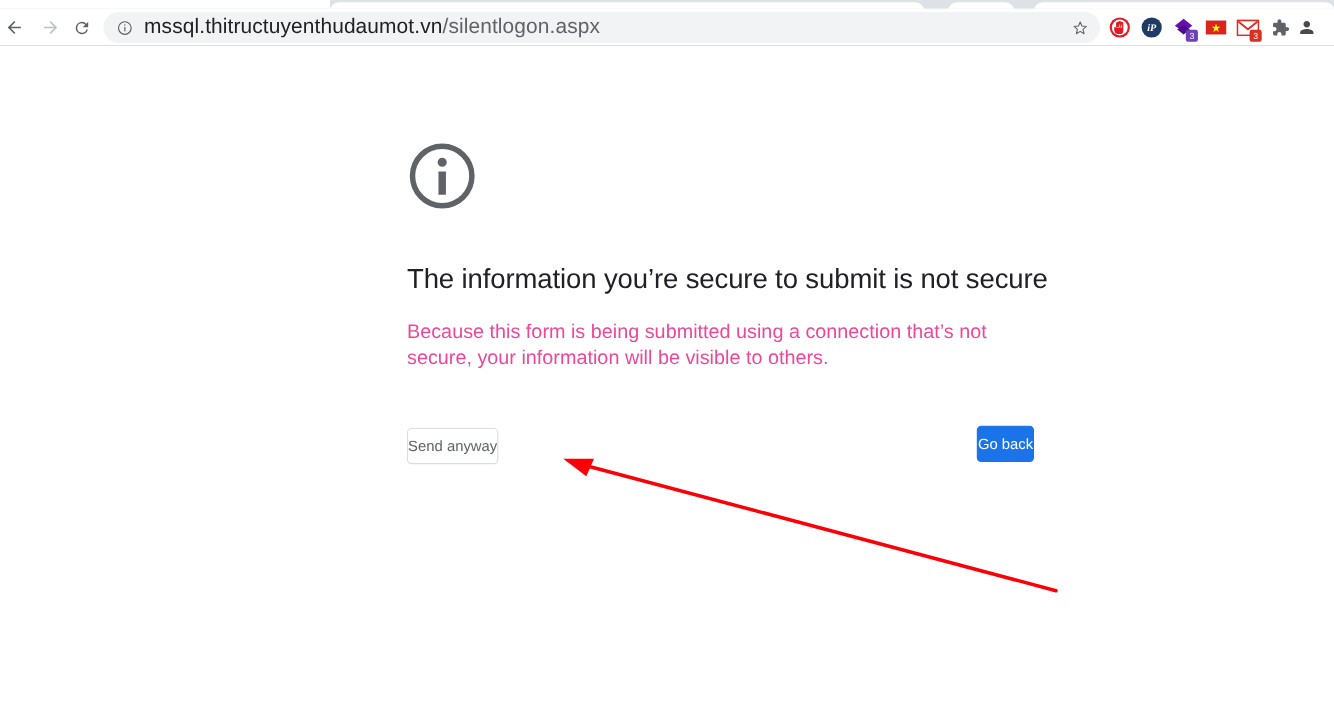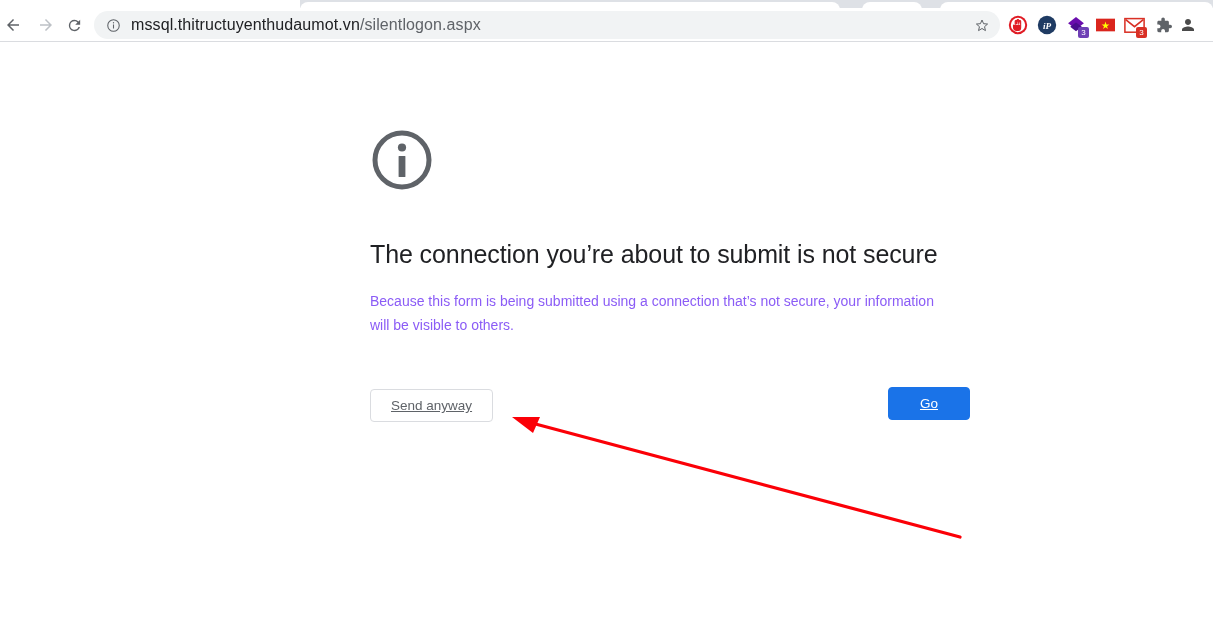--- a/index.html
+++ b/index.html
@@ -91,21 +91,21 @@
   }
   .omni-info {
     margin-left: 11px;
     width: 16px; height: 16px;
     flex: 0 0 auto;
     display: flex; align-items: center; justify-content: center;
     cursor: pointer;
   }
   .omni-url {
     margin-left: 10px;
-    font-size: 16px;
+    font-size: 19px;
     line-height: 28px;
     color: #202124;
     white-space: nowrap;
     letter-spacing: 0.1px;
     cursor: text;
     flex: 1 1 auto;
     overflow: hidden;
   }
   .omni-url .dim { color: #5f6368; }
   .omni-star {
@@ -170,43 +170,42 @@
   }
   .title {
     font-size: 25px;
     line-height: 32px;
     color: #202124;
     font-weight: normal;
     margin: 0 0 19px 0;
     letter-spacing: -0.1px;
   }
   .desc {
-    font-size: 14px;
+    font-size: 18px;
     line-height: 24px;
-    color: #8b5cf6;
+    color: #ec4899;
     margin: 0;
     width: 566px;
   }
   .btn-row {
     position: relative;
     margin-top: 44px;
     height: 36px;
     width: 600px;
   }
   .btn {
     font-family: "Liberation Sans", sans-serif;
     font-size: 13.5px;
     border-radius: 4px;
     cursor: pointer;
     box-sizing: border-box;
-    padding: 0 20px;
+    padding: 0 0;
     height: 33px;
     line-height: 31px;
     display: inline-block;
-    text-decoration: underline;
   }
   .btn-secondary {
     position: absolute;
     left: 0; top: 8px;
     background: #ffffff;
     color: #5f6368;
     border: 1px solid #dadce0;
   }
   .btn-primary {
     position: absolute;
@@ -336,21 +335,21 @@
   <div class="interstitial">
 
     <div class="info-icon-wrap">
       <svg width="64" height="64" viewBox="0 0 64 64">
         <circle cx="32" cy="32" r="27" fill="none" stroke="#5f6368" stroke-width="5"></circle>
         <rect x="28.6" y="28" width="6.8" height="21" rx="0.5" fill="#5f6368"></rect>
         <circle cx="32" cy="19.5" r="4.1" fill="#5f6368"></circle>
       </svg>
     </div>
 
-    <h1 class="title">The connection you’re about to submit is not secure</h1>
+    <h1 class="title">The information you’re secure to submit is not secure</h1>
 
     <p class="desc">Because this form is being submitted using a connection that’s not secure, your information will be visible to others.</p>
 
     <div class="btn-row">
       <button class="btn btn-secondary">Send anyway</button>
       <button class="btn btn-primary">Go back</button>
     </div>
 
   </div>
 </div>

